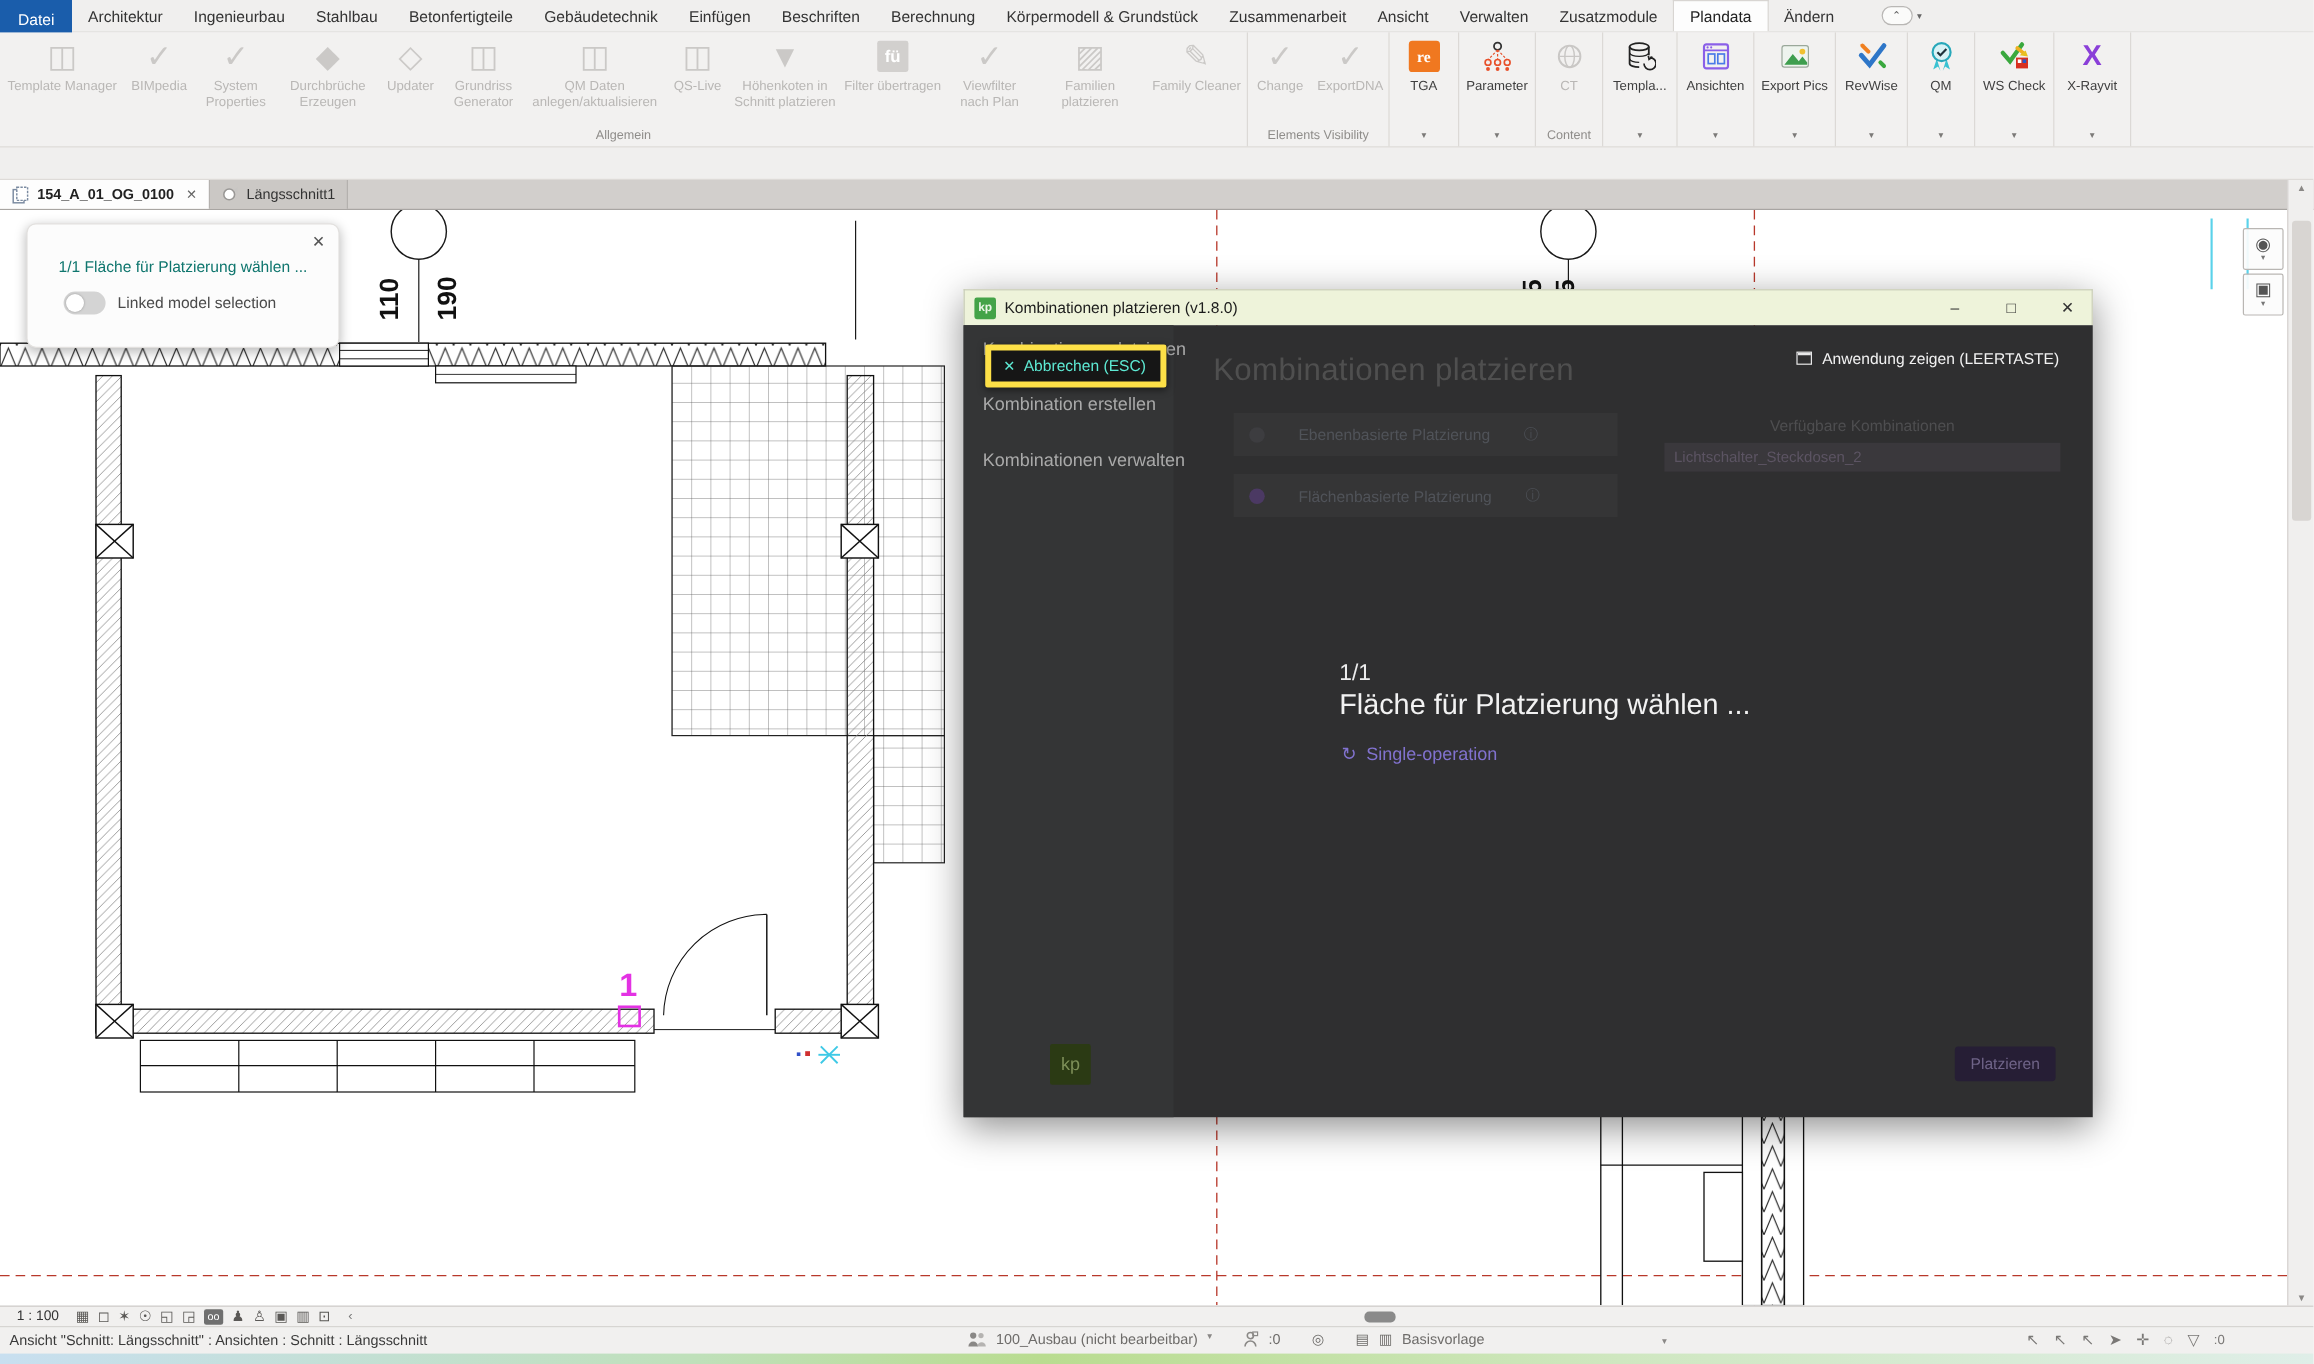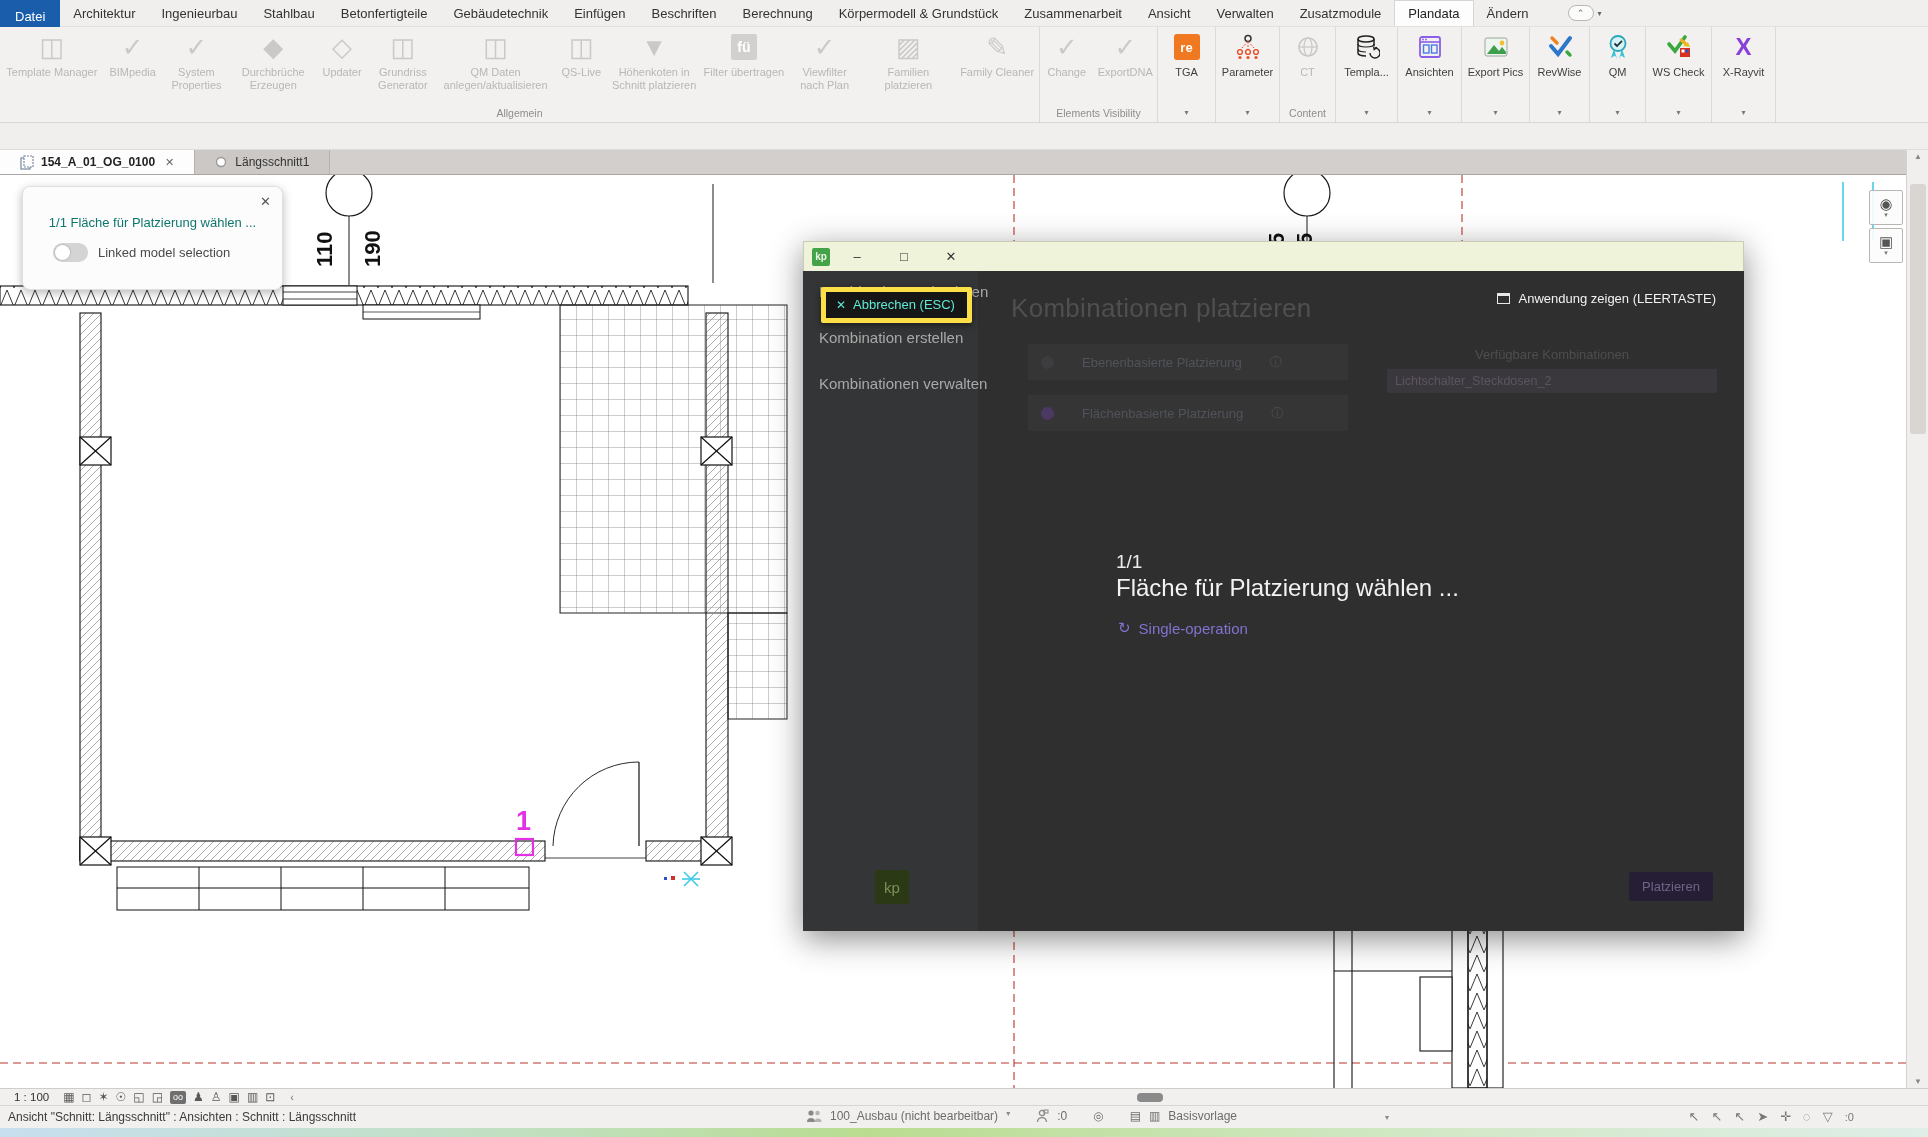--- a/index.html
+++ b/index.html
@@ -19,27 +19,27 @@
   .ribbon { position:absolute; left:0; top:27px; width:1928px; height:96px; background:#f2f1f0; display:flex; align-items:stretch; border-bottom:1px solid #d9d6d3; }
   .rgrp { display:flex; flex-direction:column; border-right:1px solid #dcd9d6; }
   .rgrp-rows { display:flex; flex:1; align-items:stretch; }
   .rgrp-label { height:16px; font-size:10.5px; color:#8f8d8a; text-align:center; line-height:15px; }
   .rbtn { display:flex; flex-direction:column; align-items:center; padding:3px 2px 0 2px; text-align:center; }
   .ric { height:34px; display:flex; align-items:center; justify-content:center; font-size:26px; line-height:1; color:#cbc9c7; }
   .rlbl { font-size:11px; line-height:1.18; color:#3f3f3f; margin-top:2px; }
   .dis .rlbl { color:#b9b7b5; }
   .caret-row { height:16px; font-size:8px; color:#7c7a78; text-align:center; line-height:14px; }
   .fu-box { width:26px; height:26px; background:#d2d0ce; color:#fff; font-size:14px; font-weight:bold; display:flex; align-items:center; justify-content:center; border-radius:2px; }
-  .tga-box { width:26px; height:26px; background:#f07820; color:#fff; font-size:13px; font-weight:bold; display:flex; align-items:center; justify-content:center; border-radius:3px; }
+  .tga-box { width:26px; height:26px; background:#f07820; color:#fff; font-size:13px; font-weight:bold; display:flex; align-items:center; justify-content:center; border-radius:3px;font-family:Liberation Serif, serif; }
   .xray { color:#8a3fd8; font-weight:bold; font-size:24px; }
 
   
   .midstrip { position:absolute; left:0; top:123px; width:1928px; height:27px; background:#f0efee; border-bottom:1px solid #dedbd8; }
   .vtabs { position:absolute; left:0; top:150px; width:1928px; height:25px; background:#d2cfcc; border-bottom:1px solid #a8a5a2; display:flex; }
-  .vtab { display:flex; align-items:center; gap:6px; padding:0 20px; font-size:12px; border-right:1px solid #b4b1ae; }
+  .vtab { display:flex; align-items:center; gap:6px; padding:0 10px; font-size:12px; border-right:1px solid #b4b1ae; }
   .vtab.active { background:#fdfdfd; font-weight:bold; color:#222; }
   .vtab.inactive { background:#cbc8c5; color:#333; }
   .vtab .x { font-size:11px; color:#666; font-weight:normal; margin-left:4px; }
   .vtab-listbtn { position:absolute; right:3px; top:3px; font-size:11px; color:#555; }
 
   
   .canvas { position:absolute; left:0; top:175px; width:1906px; height:913px; background:#fff; overflow:hidden; }
   .vsb { position:absolute; right:0; top:150px; width:22px; height:938px; background:#f0efee; border-left:1px solid #d5d2cf; }
   .vsb .ar { position:absolute; left:0; width:22px; text-align:center; font-size:8px; color:#8a8886; }
   .vsb .thumb { position:absolute; left:3px; top:34px; width:16px; height:250px; background:#d8d5d2; border-radius:3px; }
@@ -513,20 +513,21 @@
     </div>
   <div class="navbtn">
       <span class="g">▣</span>
       <span class="c">▾</span>
     </div>
 </div>
 
 <div class="dlg">
   <div class="dlg-title">
     <span class="kp-ico">kp</span>
+    <span class="dlg-title-text">Kombinationen platzieren (v1.8.0)</span>
     <span class="wbtn">–</span>
     <span class="wbtn">□</span>
     <span class="wbtn">✕</span>
   </div>
   <div class="dlg-body">
     <div class="dlg-side"></div>
     <span class="side-item" style="top:12px">Kombinationen platzieren</span>
     <span class="side-item" style="top:58px">Kombination erstellen</span>
     <span class="side-item" style="top:104px">Kombinationen verwalten</span>
 

